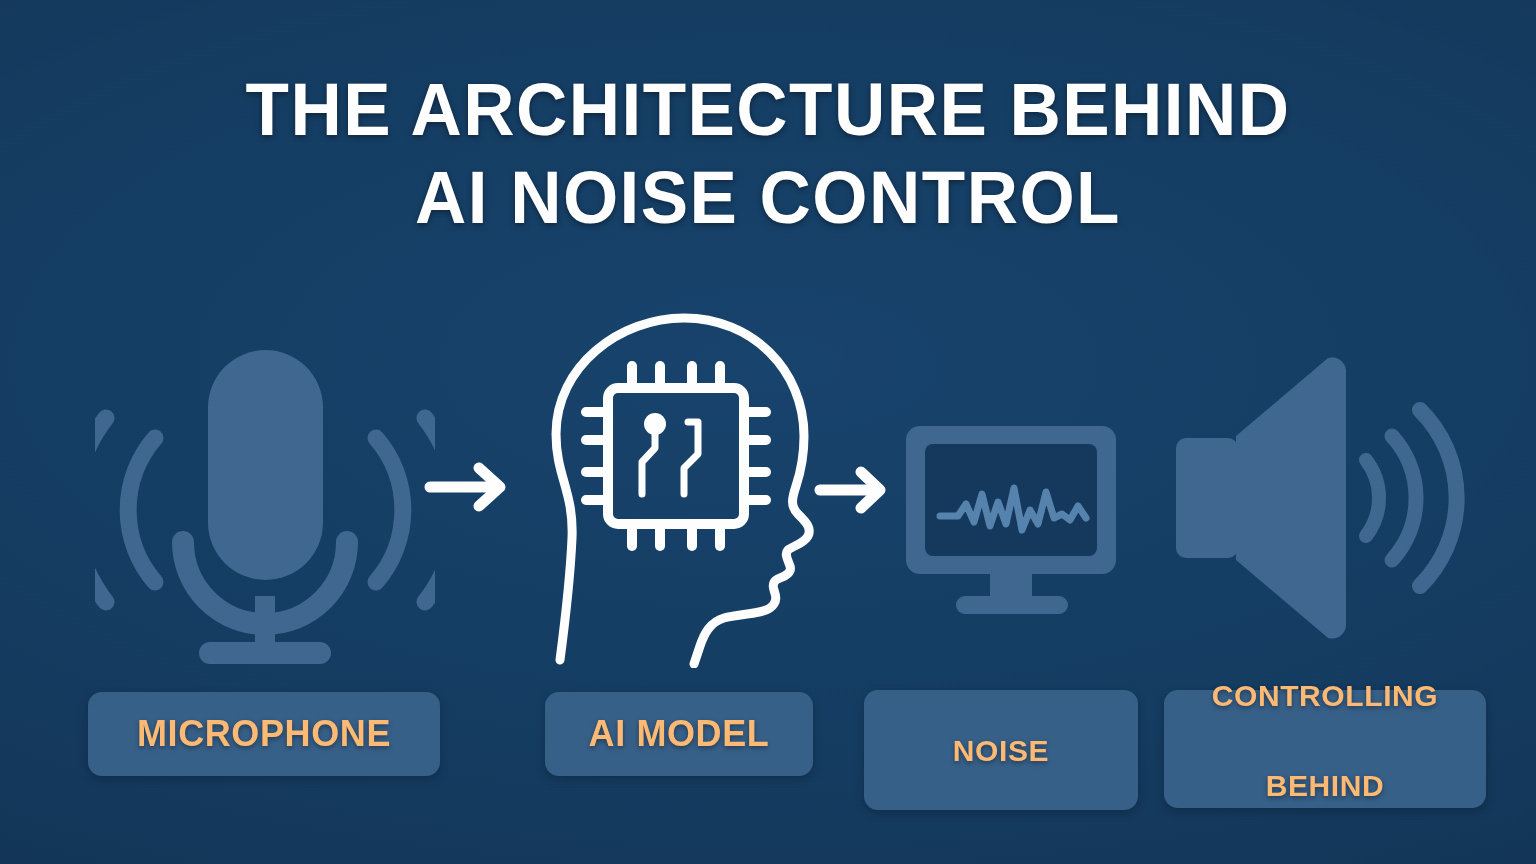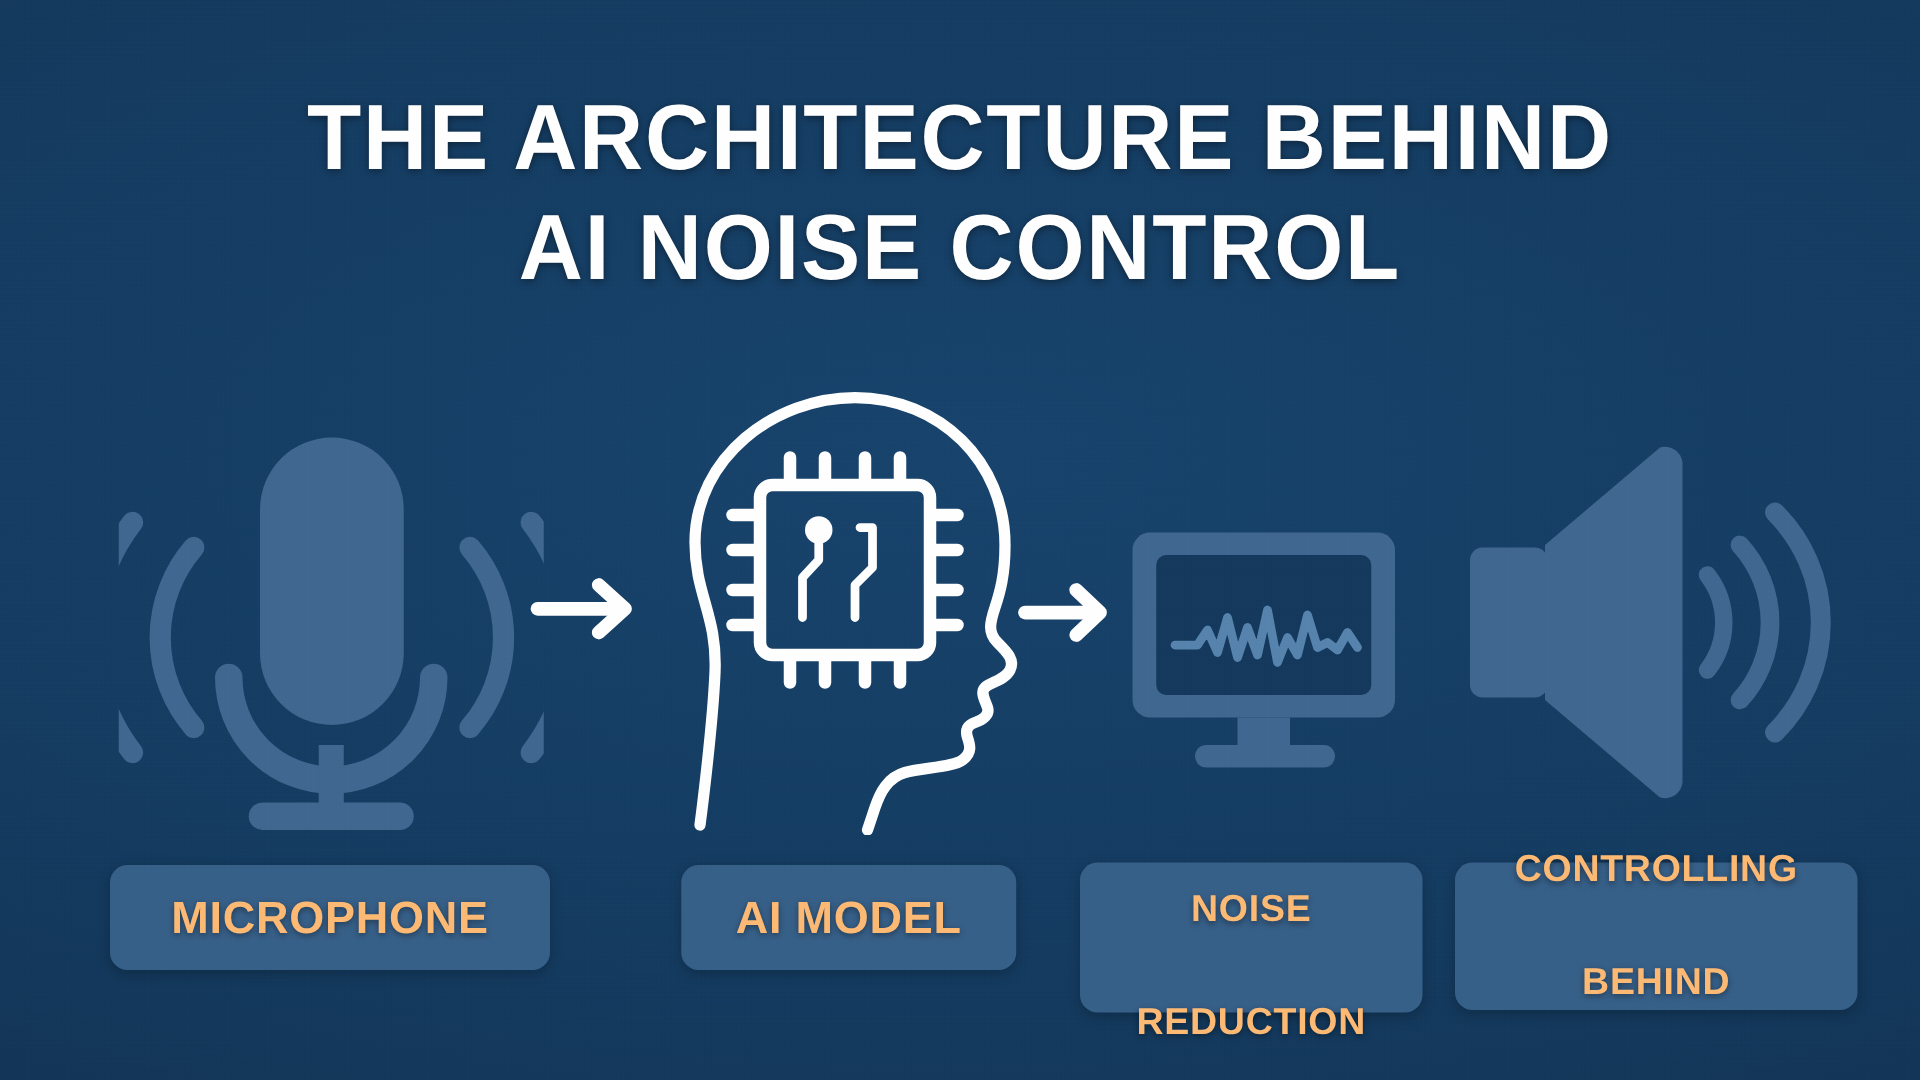--- a/index.html
+++ b/index.html
@@ -243,21 +243,20 @@
     <span class="pill-text">MICROPHONE</span>
   </div>
 
   <div class="pill" id="pill-ai">
     <span class="pill-text">AI MODEL</span>
   </div>
 
   <div class="pill pill-2line" id="pill-nr">
     <span class="pill-text">
       <span>NOISE</span><br>
-      <span>REDUCTION</span>
     </span>
   </div>
 
   <div class="pill pill-2line" id="pill-cs">
     <span class="pill-text">
       <span>CONTROLLING</span><br>
       <span>BEHIND</span>
     </span>
   </div>
 

